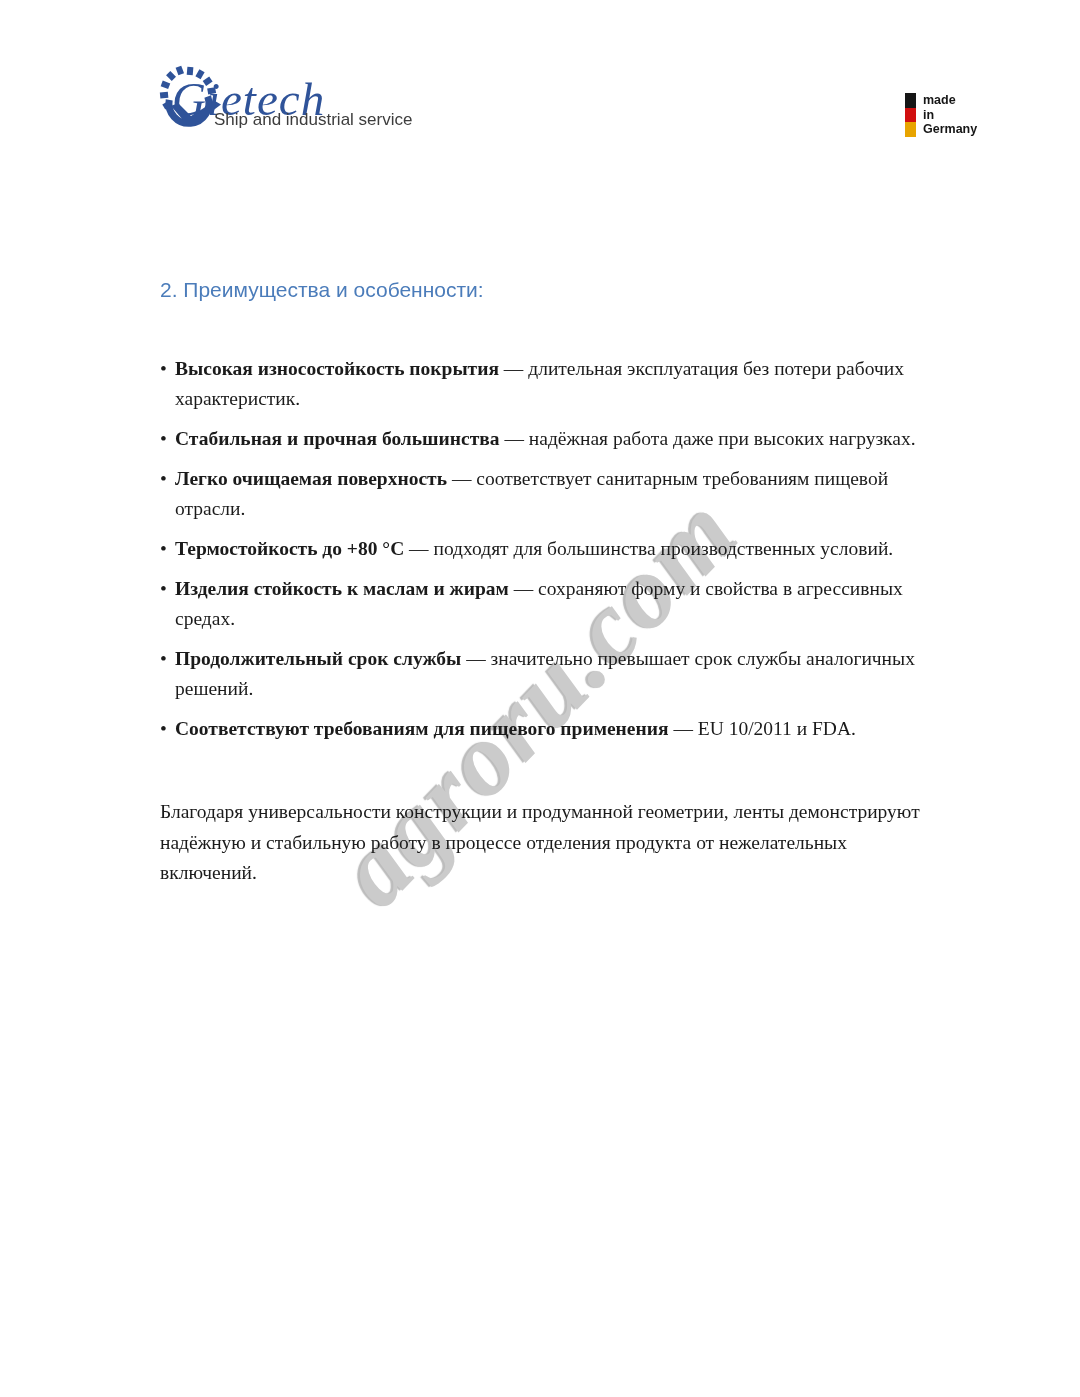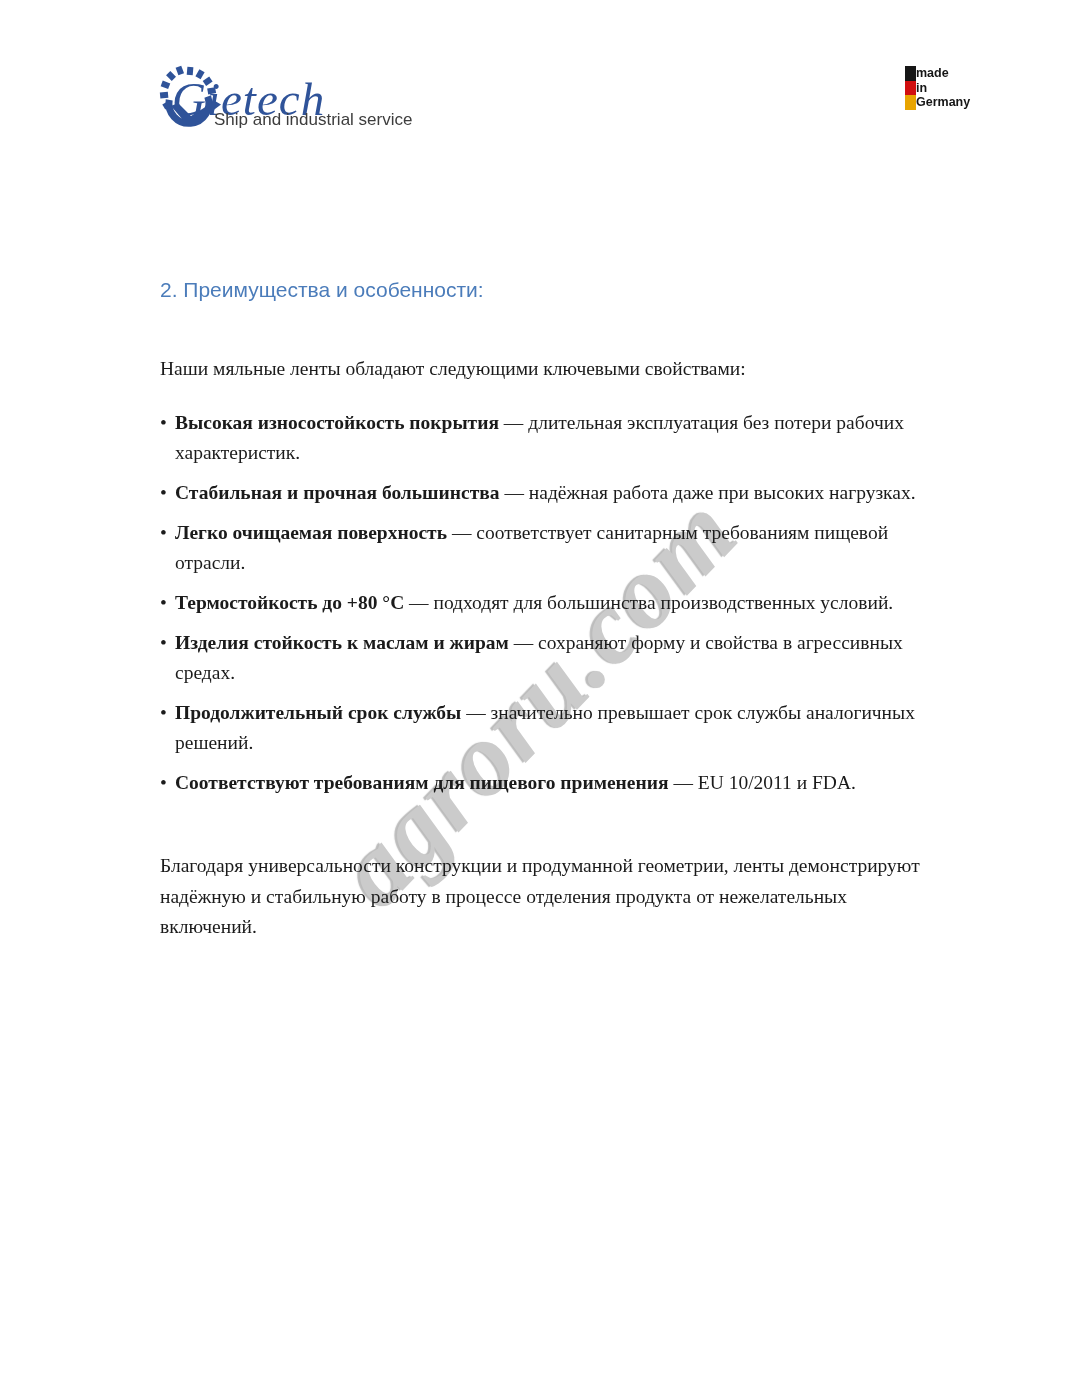--- a/index.html
+++ b/index.html
@@ -19,21 +19,21 @@
 
   
   .logo{position:absolute;left:158px;top:62px;width:280px;height:80px;z-index:1;}
   .logo svg{position:absolute;left:0;top:-2px;}
   .brand{position:absolute;left:14px;top:14px;
          font-family:"Liberation Serif", serif;font-style:italic;font-weight:normal;
          font-size:47px;line-height:1;letter-spacing:1px;}
   .tagline{position:absolute;left:56px;top:48px;
            font-family:"Liberation Sans", sans-serif;font-size:17px;color:#3d3d3d;}
 
-  .badge{position:absolute;left:905px;top:66px;display:flex;gap:0;z-index:1;justify-content:flex-end;}
+  .badge{position:absolute;left:905px;top:93px;display:flex;gap:7px;z-index:1;justify-content:flex-end;}
   .flag{display:flex;flex-direction:column;width:11px;height:44px;}
   .flag span{flex:1;}
   .badge-lines{font-family:"Liberation Sans", sans-serif;font-weight:bold;
                font-size:12.5px;line-height:14.7px;color:#161616;}
 
   
   .content{position:absolute;left:160px;top:276px;width:775px;z-index:1;}
   .heading{font-family:"Liberation Sans", sans-serif;font-weight:normal;
            font-size:21px;line-height:28px;margin:0 0 50px 0;}
   .intro{font-size:19.5px;line-height:30px;margin:0 0 24px 0;}
@@ -85,21 +85,20 @@
     </div>
     <div class="badge-lines">
       <div>made</div>
       <div>in</div>
       <div>Germany</div>
     </div>
   </div>
 
   <div class="content">
     <h2 class="heading" style="color: rgb(75, 124, 186);">2. Преимущества и особенности:</h2>
-    <p class="intro">Наши мяльные ленты обладают следующими ключевыми свойствами:</p>
 
     <ul class="benefits">
   <li><span class="dot">•</span><span class="b-lead">Высокая износостойкость покрытия</span><span class="b-rest"> — длительная эксплуатация без потери рабочих характеристик.</span></li>
 
   <li><span class="dot">•</span><span class="b-lead">Стабильная и прочная большинства</span><span class="b-rest"> — надёжная работа даже при высоких нагрузках.</span></li>
 
   <li><span class="dot">•</span><span class="b-lead">Легко очищаемая поверхность</span><span class="b-rest"> — соответствует санитарным требованиям пищевой отрасли.</span></li>
 
   <li><span class="dot">•</span><span class="b-lead">Термостойкость до +80 °C</span><span class="b-rest"> — подходят для большинства производственных условий.</span></li>
 

